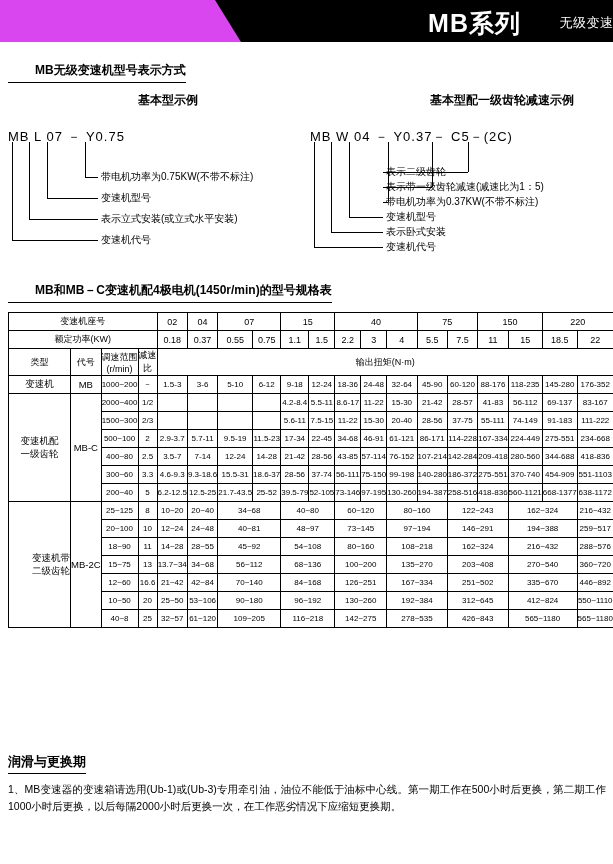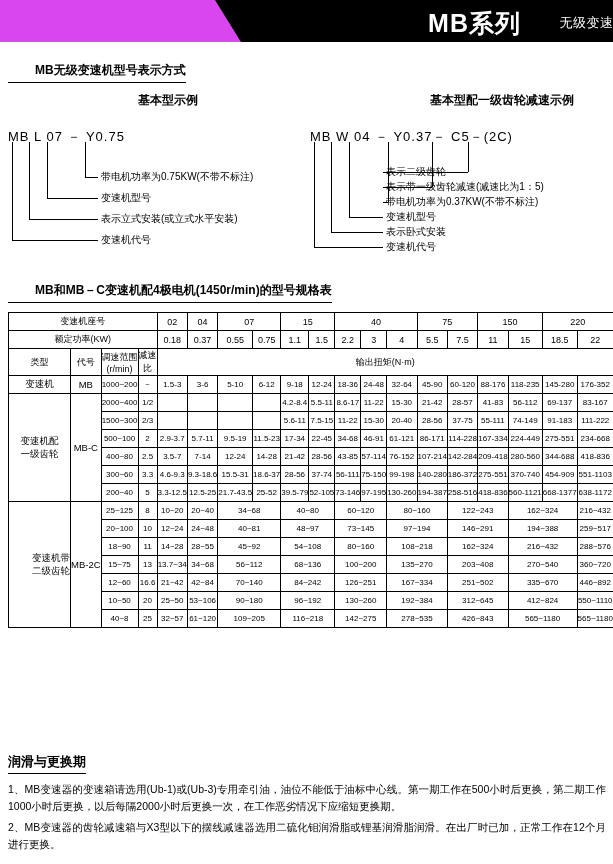--- a/index.html
+++ b/index.html
@@ -295,21 +295,21 @@
           <td class="num">140-280</td>
           <td class="num">186-372</td>
           <td class="num">275-551</td>
           <td class="num">370-740</td>
           <td class="num">454-909</td>
           <td class="num">551-1103</td>
         </tr>
         <tr>
           <td class="num">200~40</td>
           <td class="num">5</td>
-          <td class="num">3.3-12.5</td>
+          <td class="num">6.2-12.5</td>
           <td class="num">12.5-25</td>
           <td class="num">21.7-43.5</td>
           <td class="num">25-52</td>
           <td class="num">39.5-79</td>
           <td class="num">52-105</td>
           <td class="num">73-146</td>
           <td class="num">97-195</td>
           <td class="num">130-260</td>
           <td class="num">194-387</td>
           <td class="num">258-516</td>
@@ -371,21 +371,21 @@
           <td class="num" colspan="2">203~408</td>
           <td class="num" colspan="2">270~540</td>
           <td class="num" colspan="1">360~720</td>
         </tr>
         <tr>
           <td class="num">12~60</td>
           <td class="num">16.6</td>
           <td class="num" colspan="1">21~42</td>
           <td class="num" colspan="1">42~84</td>
           <td class="num" colspan="2">70~140</td>
-          <td class="num" colspan="2">84~242</td>
+          <td class="num" colspan="2">84~168</td>
           <td class="num" colspan="2">126~251</td>
           <td class="num" colspan="2">167~334</td>
           <td class="num" colspan="2">251~502</td>
           <td class="num" colspan="2">335~670</td>
           <td class="num" colspan="1">446~892</td>
         </tr>
         <tr>
           <td class="num">10~50</td>
           <td class="num">20</td>
           <td class="num" colspan="1">25~50</td>
@@ -410,16 +410,15 @@
           <td class="num" colspan="2">426~843</td>
           <td class="num" colspan="2">565~1180</td>
           <td class="num" colspan="1">565~1180</td>
         </tr>
       </tbody>
     </table>
 
   <div class="bottom">
     <h3>润滑与更换期</h3>
     <p>1、MB变速器的变速箱请选用(Ub-1)或(Ub-3)专用牵引油，油位不能低于油标中心线。第一期工作在500小时后更换，第二期工作1000小时后更换，以后每隔2000小时后更换一次，在工作恶劣情况下应缩短更换期。</p>
-    <p>2、MB变速器的齿轮减速箱与X3型以下的摆线减速器选用二硫化钼润滑脂或锂基润滑脂润滑。在出厂时已加，正常工作在12个月进行更换。</p>
   </div>
 
 </div>
 
 </body></html>

